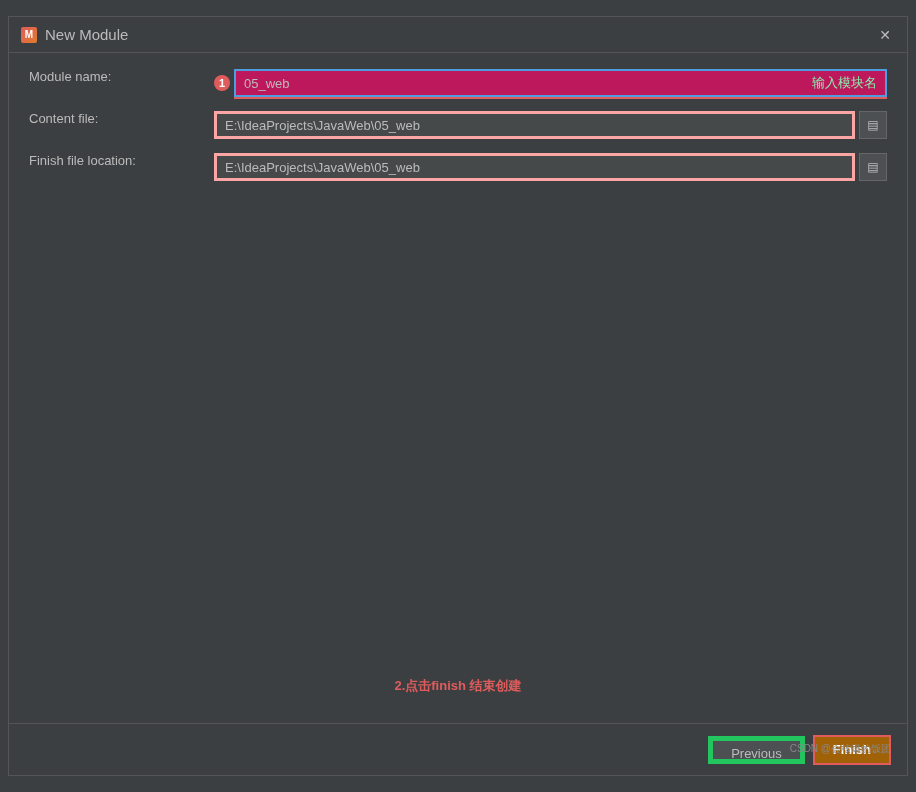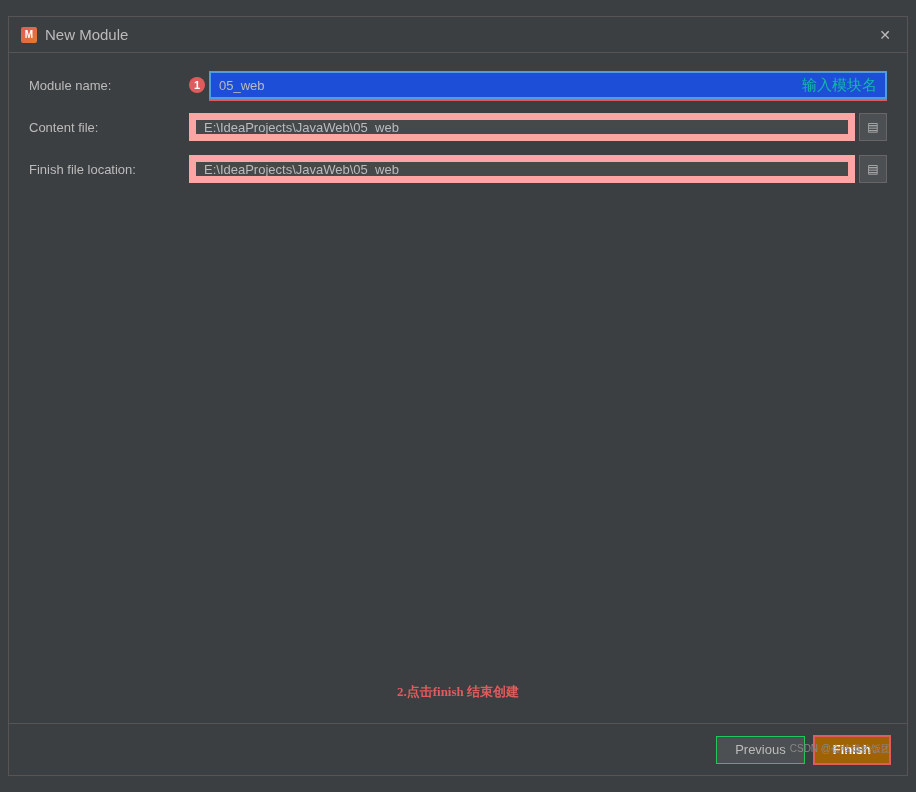--- a/index.html
+++ b/index.html
@@ -81,23 +81,24 @@
     .content {
       flex: 1;
       padding: 16px 20px;
       display: flex;
       flex-direction: column;
       gap: 0;
     }
 
     .form-row {
       display: flex;
-      align-items: center;
+      align-items: flex-start;
       margin-bottom: 10px;
       min-height: 32px;
+      gap: 25px;
     }
 
     .form-label {
       width: 160px;
       color: #bbbbbb;
       font-size: 13px;
       flex-shrink: 0;
     }
 
     .form-input-container {
@@ -127,21 +128,21 @@
       height: 28px;
       background: #45494a;
       border: 1px solid #e05c5c;
       color: #bbbbbb;
       padding: 0 8px;
       font-size: 13px;
       outline: none;
     }
 
     .form-input.no-border-highlight {
-      border: 7px solid #fca5a5;
+      border: 3px solid #fca5a5;
     }
 
     .browse-btn {
       width: 28px;
       height: 28px;
       background: #4c5052;
       border: 1px solid #666666;
       color: #bbbbbb;
       cursor: pointer;
       display: flex;
@@ -152,39 +153,38 @@
     }
 
     .spacer {
       flex: 1;
     }
 
     .annotation {
       text-align: center;
       color: #e05c5c;
       font-size: 13px;
-      margin-bottom: 6px;
+      margin-bottom: 12px;
       font-weight: bold;
-      font-family: Liberation Serif, serif;
     }
 
     .footer {
       border-top: 1px solid #555555;
       padding: 10px 16px;
       display: flex;
       align-items: center;
       justify-content: flex-end;
       gap: 8px;
       height: 52px;
     }
 
     .btn-previous {
       padding: 5px 18px;
       background: #4c5052;
-      border: 1px solid #22c55e;
+      border: 5px solid #22c55e;
       color: #bbbbbb;
       cursor: pointer;
       font-size: 13px;
       height: 28px;
     }
 
     .btn-finish {
       padding: 5px 18px;
       background: #a16207;
       border: 2px solid #e05c5c;
@@ -206,42 +206,42 @@
     .module-name-input-wrapper {
       display: flex;
       align-items: center;
       flex: 1;
       position: relative;
     }
 
     .module-name-input {
       flex: 1;
       height: 28px;
-      background: #1d4ed8;
+      background: #be185d;
       border: 2px solid #4d9de0;
       color: #bbbbbb;
       padding: 0 8px;
       font-size: 13px;
       outline: none;
     }
 
     .input-underline {
       position: absolute;
       bottom: -2px;
       left: 0;
       right: 0;
       height: 2px;
       background: #e05c5c;
     }
 
     .hint-text {
       position: absolute;
       right: 10px;
-      color: #14b8a6;
-      font-size: 15px;
+      color: #86efac;
+      font-size: 13px;
       pointer-events: none;
       margin-left: 8px;
     }
   </style>
 </head>
 <body>
 
 <div class="dialog">
 
   <div class="title-bar">

